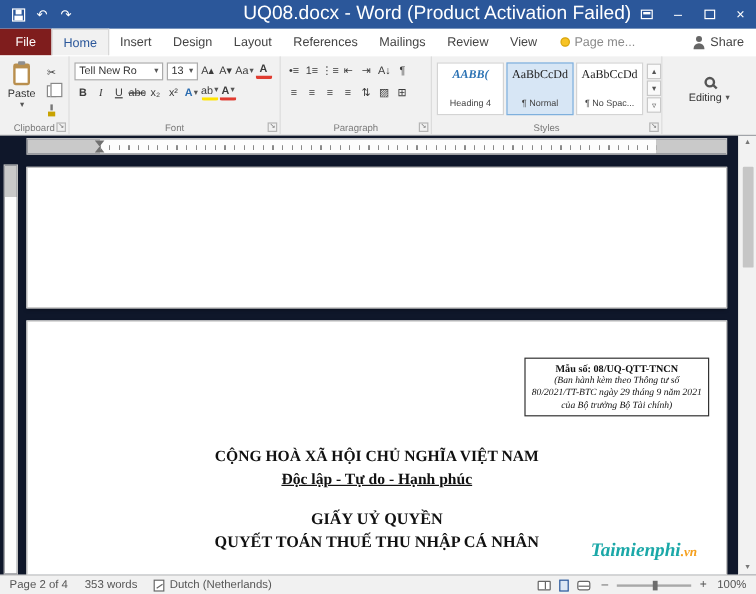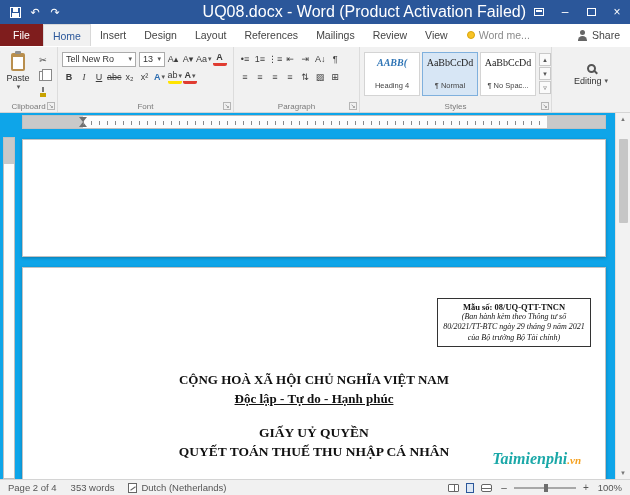--- a/index.html
+++ b/index.html
@@ -81,21 +81,21 @@
   .gal-col { display:flex; flex-direction:column; gap:1px; margin-left:3px; padding-top:2px; }
   .gal-btn { width:12px; height:13px; border:1px solid #c9c9c9; background:#fafafa; font-size:7px; display:flex; align-items:center; justify-content:center; color:#555; }
 
   
   .g-edit { flex:1; display:flex; flex-direction:column; align-items:center; justify-content:center; gap:3px; border-right:none; }
   .ic-find { width:9px; height:9px; border:2px solid #555; border-radius:50%; position:relative; }
   .ic-find::after { content:""; position:absolute; width:5px; height:2px; background:#555; transform:rotate(45deg); right:-4px; bottom:-2px; }
   .edit-lab { font-size:9px; color:#333; display:flex; align-items:center; gap:2px; }
 
   
-  .docarea { position:absolute; top:113px; left:0; right:0; bottom:16px; background:#0ea5e9; overflow:hidden; }
+  .docarea { position:absolute; top:113px; left:0; right:0; bottom:16px; background:#0f172a; overflow:hidden; }
   .hruler { position:absolute; top:2px; left:22px; width:584px; height:14px; background:linear-gradient(to right,#c9c9c9 0 60px,#fdfdfd 60px 524px,#c9c9c9 524px 584px); border:1px solid #c0c0c0; }
   .hruler::after { content:""; position:absolute; left:60px; top:5px; width:464px; height:4px; background-image:repeating-linear-gradient(to right,#8a8a8a 0 1px,transparent 1px 8px); }
   .ind { position:absolute; width:0; height:0; }
   .ind-top { left:56px; top:1px; border-left:4px solid transparent; border-right:4px solid transparent; border-top:5px solid #6f6f6f; }
   .ind-bot { left:56px; bottom:1px; border-left:4px solid transparent; border-right:4px solid transparent; border-bottom:5px solid #6f6f6f; }
   .vruler { position:absolute; left:3px; top:24px; bottom:0; width:12px; background:linear-gradient(to bottom,#c9c9c9 0 26px,#fdfdfd 26px 100%); border:1px solid #c0c0c0; }
   .page { position:absolute; left:22px; width:584px; background:#fff; border:1px solid #c2c2c2; box-shadow:0 1px 3px rgba(0,0,0,.25); }
   .page1 { top:26px; height:118px; }
   .page2 { top:154px; height:330px; }
   .serif { font-family:"Liberation Serif","DejaVu Serif",serif; color:#111; }
@@ -163,21 +163,21 @@
     <div class="tab active">Home</div>
     <div class="tab">Insert</div>
     <div class="tab">Design</div>
     <div class="tab">Layout</div>
     <div class="tab">References</div>
     <div class="tab">Mailings</div>
     <div class="tab">Review</div>
     <div class="tab">View</div>
     <div class="tellme">
       <span class="ic-bulb"></span>
-      <span>Word me...</span>
+      <span>Page me...</span>
     </div>
     <div class="share">
       <span class="ic-person"></span>
       <span>Share</span>
     </div>
   </div>
 
   <div class="ribbon">
 
     <div class="group g-clip">

